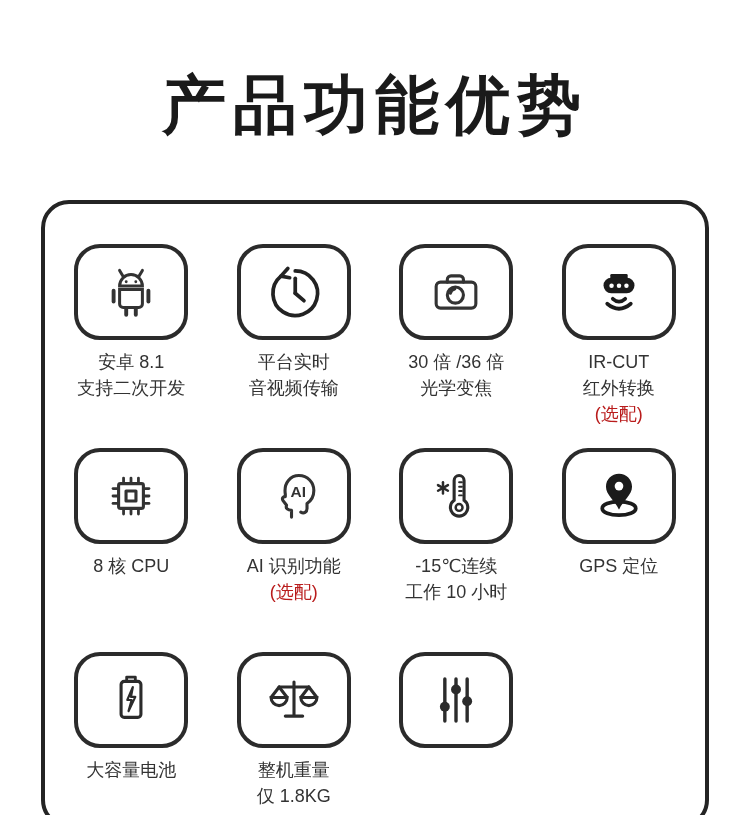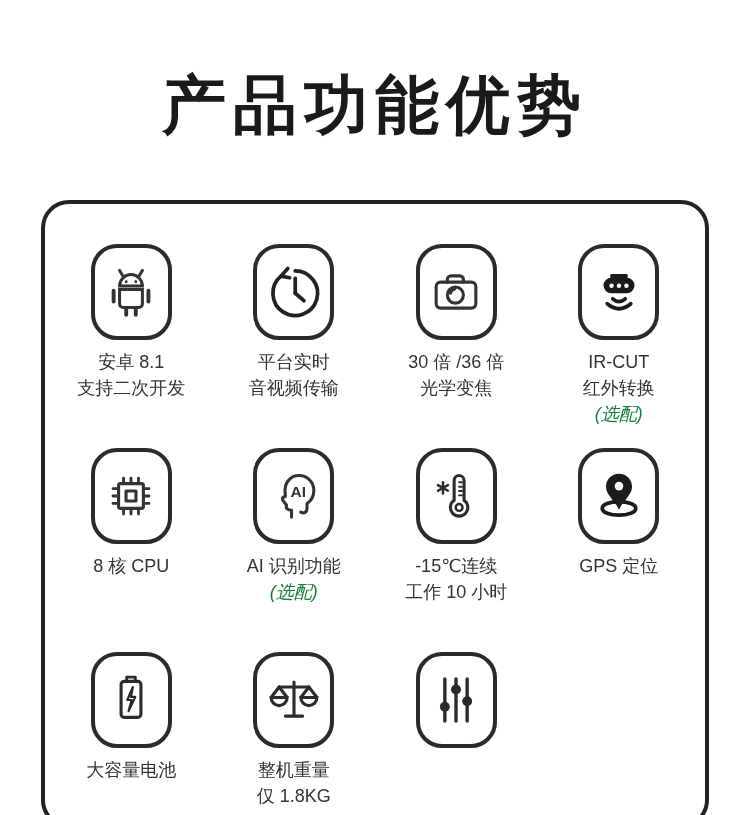--- a/index.html
+++ b/index.html
@@ -12,27 +12,27 @@
 
   .card { position:absolute; left:41px; top:164px; width:668px; height:628px;
           border:4px solid #242424; border-radius:28px; background:#fff; }
 
   .grid { position:absolute; left:5px; right:5px; top:40px; bottom:6px;
           display:grid; grid-template-columns:repeat(4,1fr);
           grid-template-rows:204px 204px 1fr; }
 
   .cell { display:flex; flex-direction:column; align-items:center; justify-content:flex-start; }
 
-  .icon-box { width:81px; height:96px; border:4.5px solid #2b2b2b; border-radius:26px;
+  .icon-box { width:114px; height:96px; border:4.5px solid #2b2b2b; border-radius:26px;
               display:flex; align-items:center; justify-content:center; background:#fff; flex:none; }
   .icon-box svg { display:block; }
 
   .label { margin-top:9px; text-align:center; font-size:18px; line-height:26px;
            color:#333; white-space:nowrap; }
-  .note  { text-align:center; font-size:18px; line-height:26px; color:#15803d; white-space:nowrap;font-style:italic; }
+  .note  { text-align:center; font-size:18px; line-height:26px; color:#b91c1c; white-space:nowrap; }
 </style>
 </head>
 <body>
 
 <div class="page">
 
   <div class="title">产品功能优势</div>
 
   <div class="card">
     <div class="grid">

